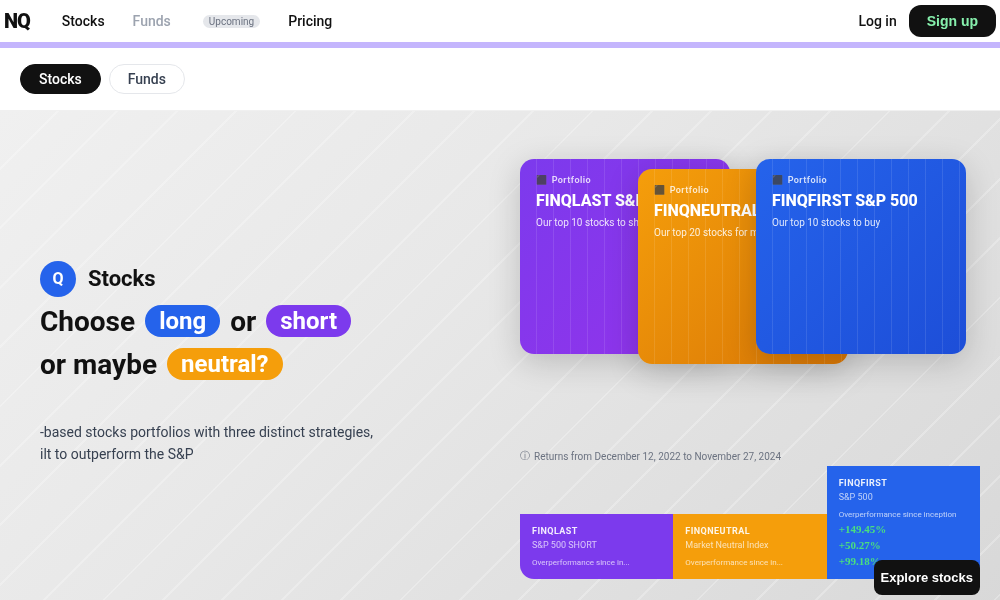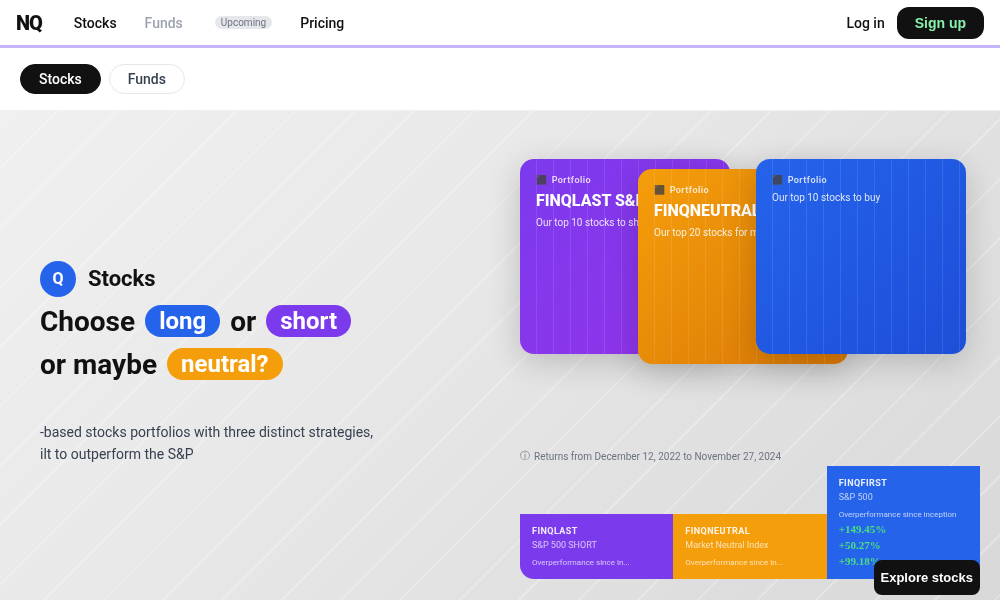--- a/index.html
+++ b/index.html
@@ -1,21 +1,21 @@
 <!DOCTYPE html>
 <html><head>
   <meta charset="utf-8">
   <style>
     * { margin: 0; padding: 0; box-sizing: border-box; }
     body { font-family: -apple-system, BlinkMacSystemFont, 'Segoe UI', Roboto, sans-serif; background: #fff; width: 1000px; height: 600px; overflow: hidden; }
 
     
     nav {
       display: flex; align-items: center; height: 48px;
-      border-bottom: 3px solid #c4b5fd; padding: 0 16px; gap: 32px;
+      border-bottom: 6px solid #c4b5fd; padding: 0 4px; gap: 32px;
       background: #fff; position: relative; z-index: 10; justify-content: center;
     }
     .nav-logo { font-weight: 900; font-size: 20px; color: #111; letter-spacing: -1px; }
     .nav-links { display: flex; gap: 28px; align-items: center; }
     .nav-link { font-size: 14px; color: #111; text-decoration: none; font-weight: 500; cursor: pointer; }
     .nav-link.muted { color: #9ca3af; }
     .nav-badge { background: #e5e7eb; color: #6b7280; font-size: 10px; padding: 1px 6px; border-radius: 10px; margin-left: 4px; }
     .nav-right { margin-left: auto; display: flex; align-items: center; gap: 12px; }
     .btn-login { font-size: 14px; color: #111; font-weight: 500; cursor: pointer; }
     .btn-signup { background: #111; color: #86efac; font-size: 14px; font-weight: 600; padding: 8px 18px; border-radius: 12px; cursor: pointer; border: none; }
@@ -218,20 +218,21 @@
         </div>
         <div class="card-title">FINQNEUTRAL S&amp;...</div>
         <div class="card-desc">Our top 20 stocks for mar... position</div>
       </div>
 
       <div class="card card-blue">
         <div class="card-label">
           <span>⬛</span>
           <span>Portfolio</span>
         </div>
+        <div class="card-title">FINQFIRST S&amp;P 500</div>
         <div class="card-desc">Our top 10 stocks to buy</div>
       </div>
 
     </div>
 
     <div class="stats-row">
 
       <div class="stat-box stat-box-purple">
         <div class="stat-name">FINQLAST</div>
         <div class="stat-index">S&amp;P 500 SHORT</div>

